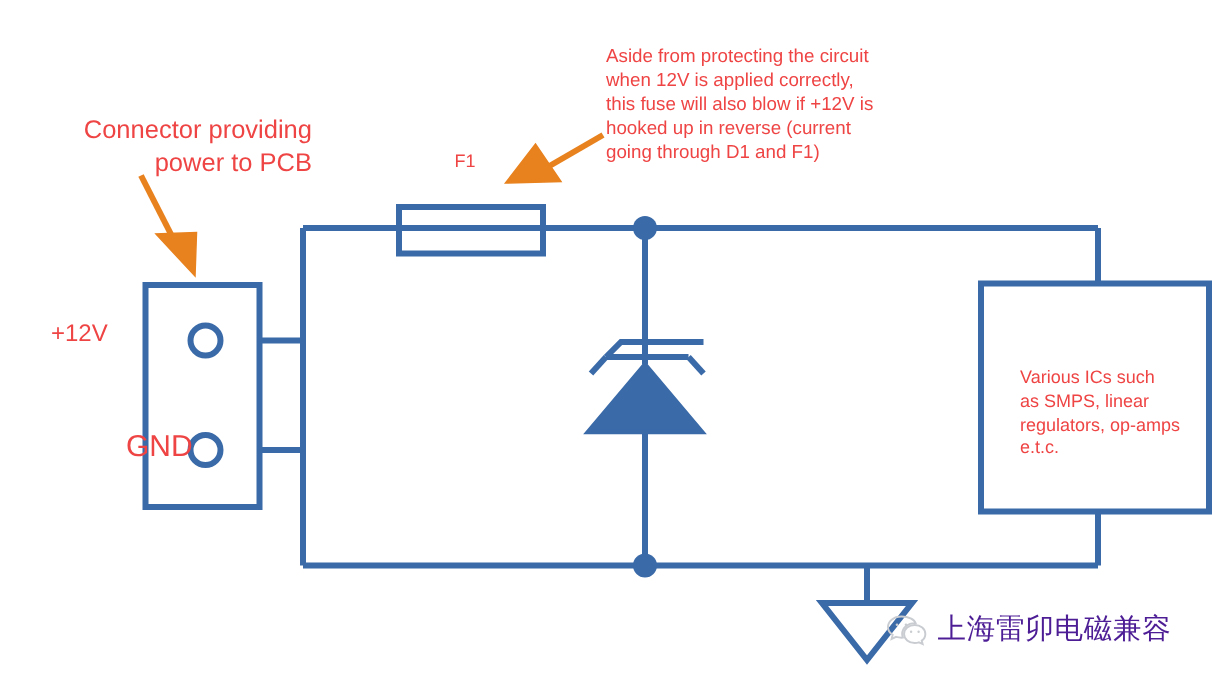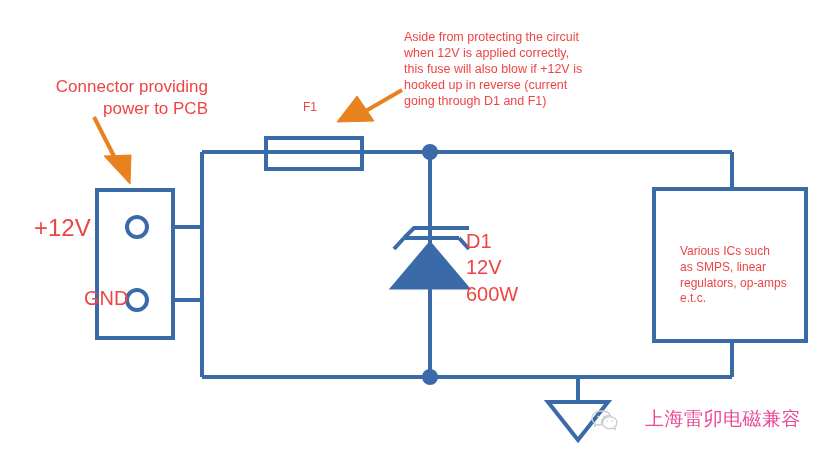--- a/index.html
+++ b/index.html
@@ -48,21 +48,21 @@
   #note-ic {
     left: 680px;
     top: 244px;
     font-size: 12px;
     width: 125px;
     line-height: 1.32;
   }
   #label-plus12v {
     left: 34px;
     top: 213px;
-    font-size: 24px;
+    font-size: 16px;
   }
   #label-gnd {
     left: 41px;
     top: 286px;
     font-size: 20px;
     margin-left: 43px;
   }
   #label-f1 {
     left: 303px;
     top: 100px;
@@ -78,24 +78,23 @@
   #watermark {
     position: absolute;
     left: 589px;
     top: 404px;
     display: flex;
     align-items: center;
     gap: 6px;
   }
   #watermark-label {
     font-size: 19px;
-    color: #ec4899;
+    color: #4c1d95;
     font-family: "Liberation Sans", sans-serif;
     letter-spacing: 0.5px;
-    margin-left: 20px;
   }
 </style>
 </head>
 <body>
 
 <div id="canvas">
 
   <svg id="diagram-svg" viewBox="0 0 821 457">
 
     <g stroke="#3A6AA8" stroke-width="4" fill="none" stroke-linecap="butt">
@@ -167,23 +166,20 @@
 as SMPS, linear
 regulators, op-amps
 e.t.c.</div>
 
   <div class="anno-text" id="label-plus12v">+12V</div>
 
   <div class="anno-text" id="label-gnd">GND</div>
 
   <div class="anno-text" id="label-f1">F1</div>
 
-  <div class="anno-text" id="label-d1">D1
-12V
-600W</div>
 
   <div id="watermark">
     <svg width="30" height="30" viewBox="0 0 30 30">
       <path d="M12 7 C6.5 7 3 10.3 3 14 C3 16.1 4.2 18 6.1 19.2 L5.4 22 L8.4 20.6
                C9.5 20.9 10.7 21.1 12 21.1 C12.3 21.1 12.6 21.1 12.9 21.05
                C12.6 20.3 12.45 19.5 12.45 18.65 C12.45 14.6 16.2 11.4 20.8 11.4
                C21 11.4 21.2 11.4 21.4 11.42 C20.5 8.8 16.7 7 12 7 Z" fill="none" stroke="#c9ccd1" stroke-width="1.3"></path>
       <path d="M20.8 12.6 C16.9 12.6 13.7 15.3 13.7 18.65 C13.7 22 16.9 24.7 20.8 24.7
                C21.8 24.7 22.75 24.53 23.6 24.23 L26.1 25.4 L25.5 23.1
                C27 22.05 27.9 20.45 27.9 18.65 C27.9 15.3 24.7 12.6 20.8 12.6 Z" fill="none" stroke="#c9ccd1" stroke-width="1.3"></path>

